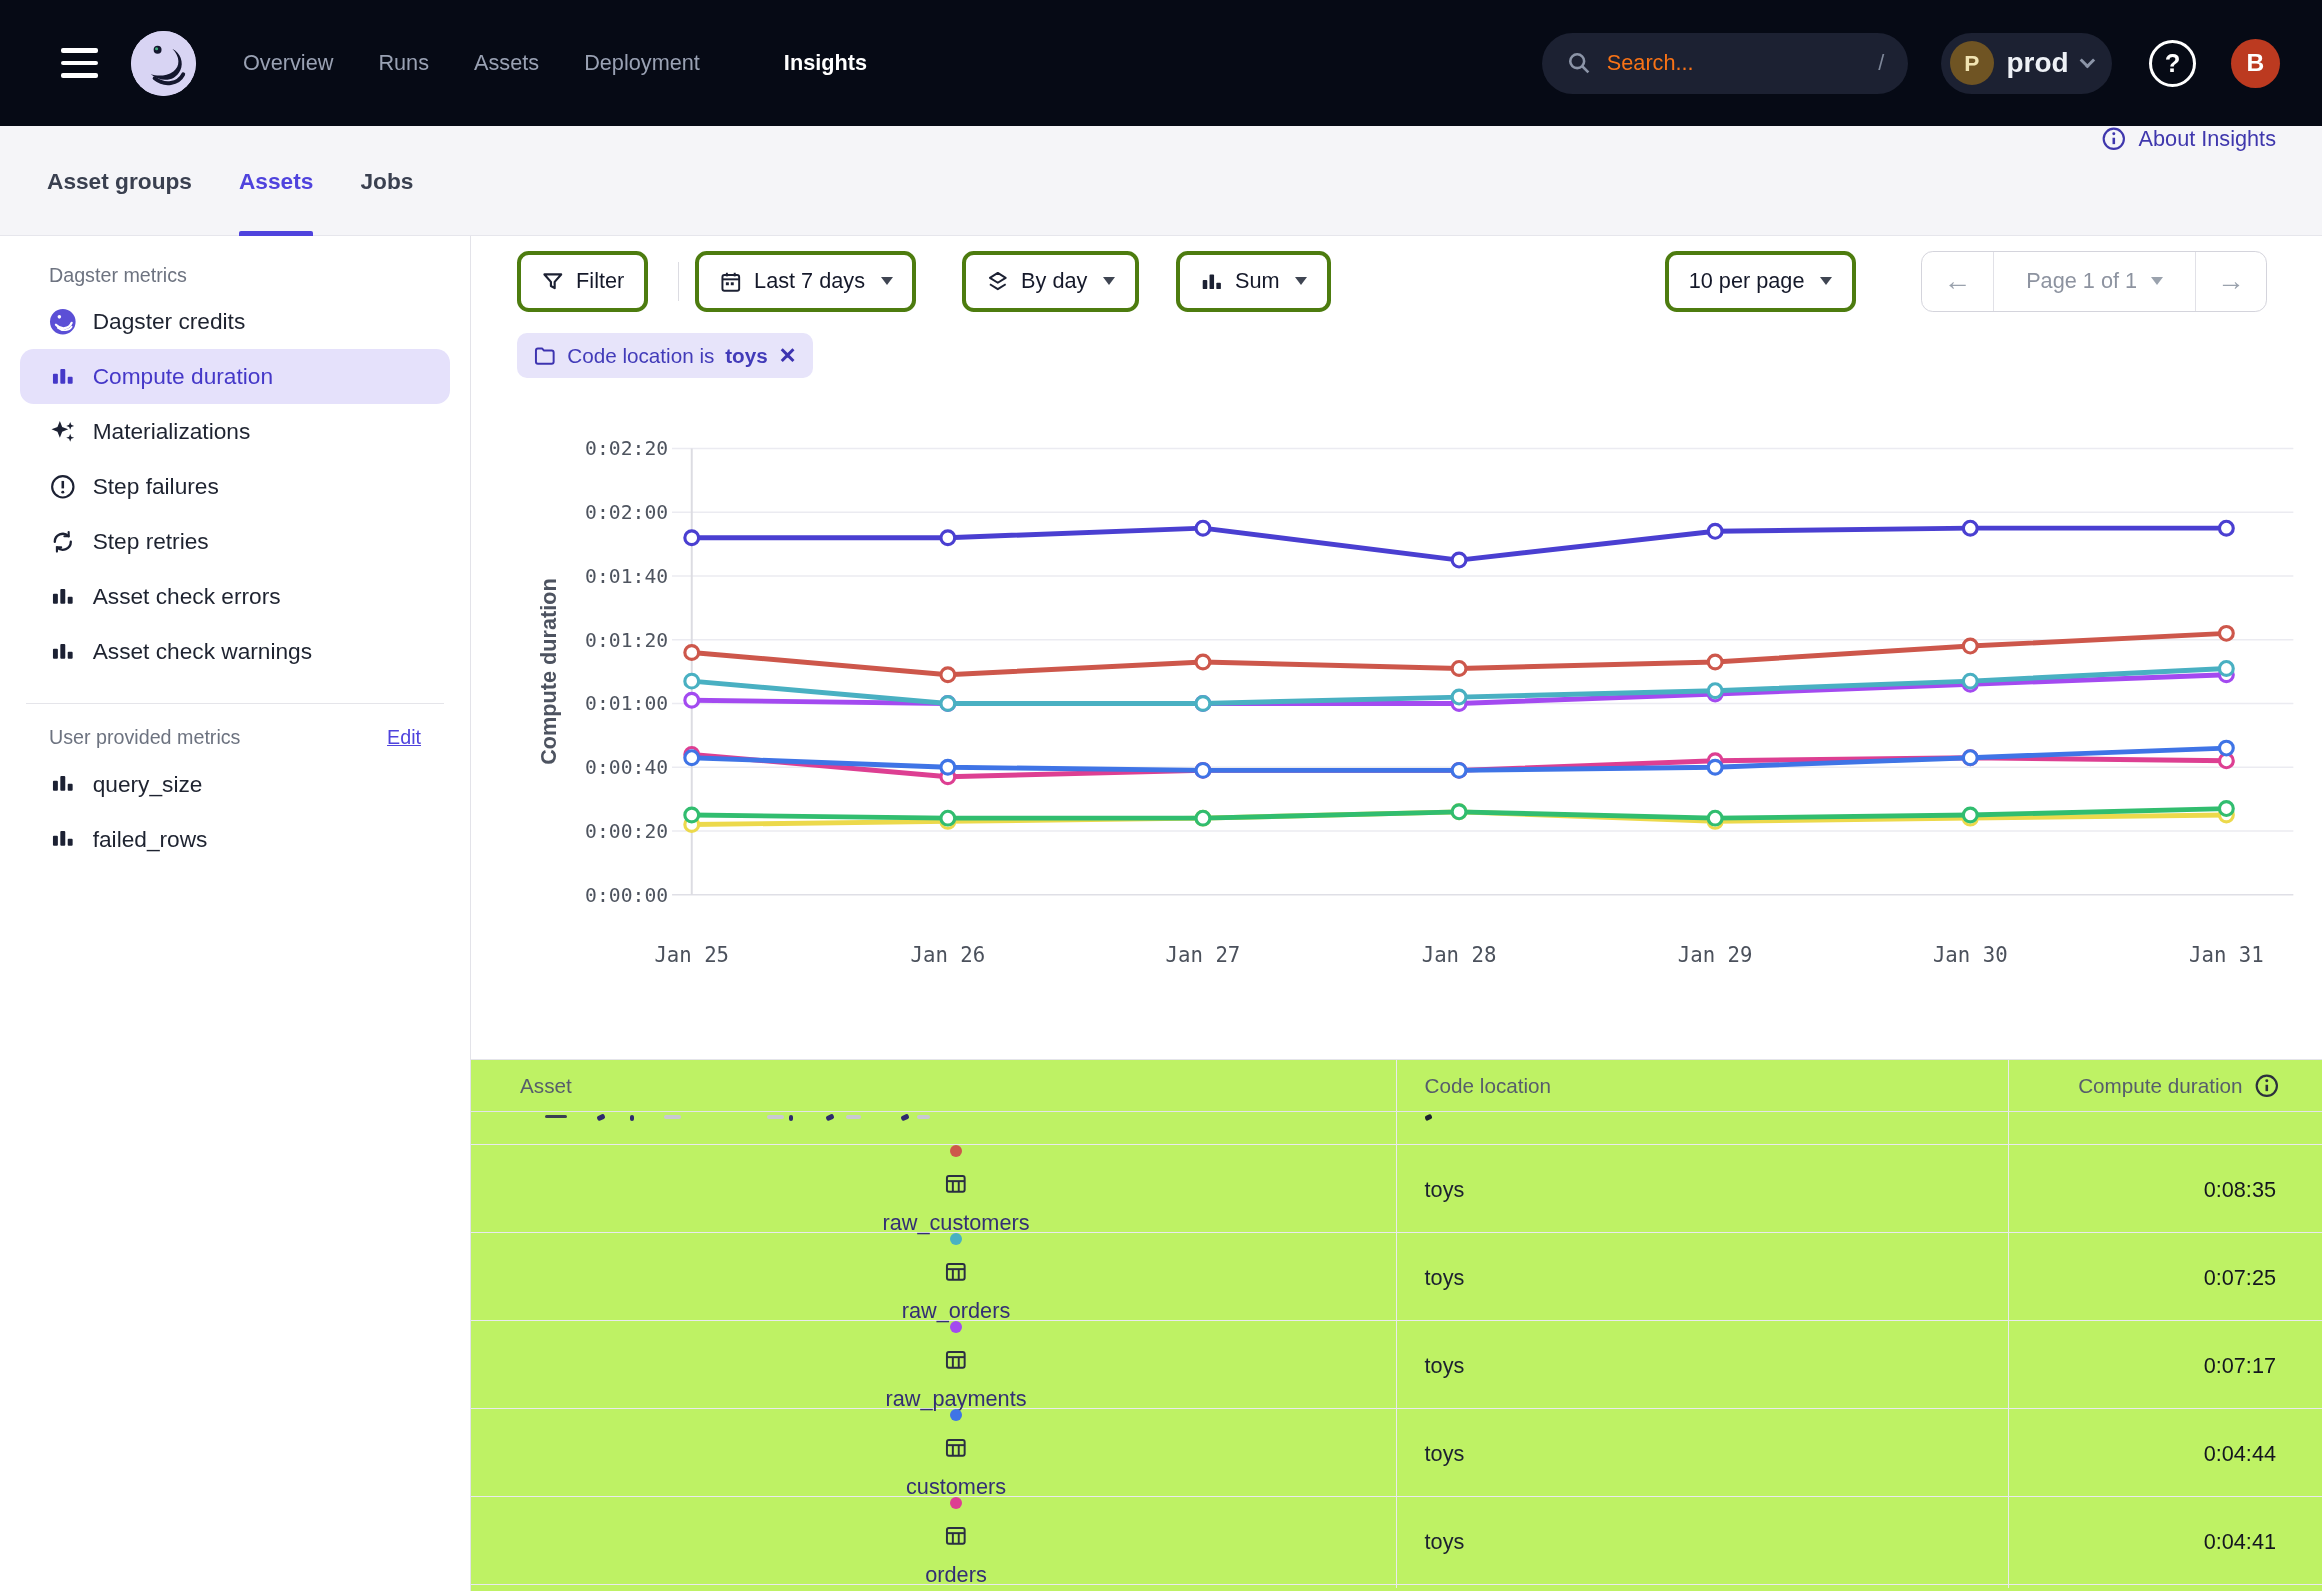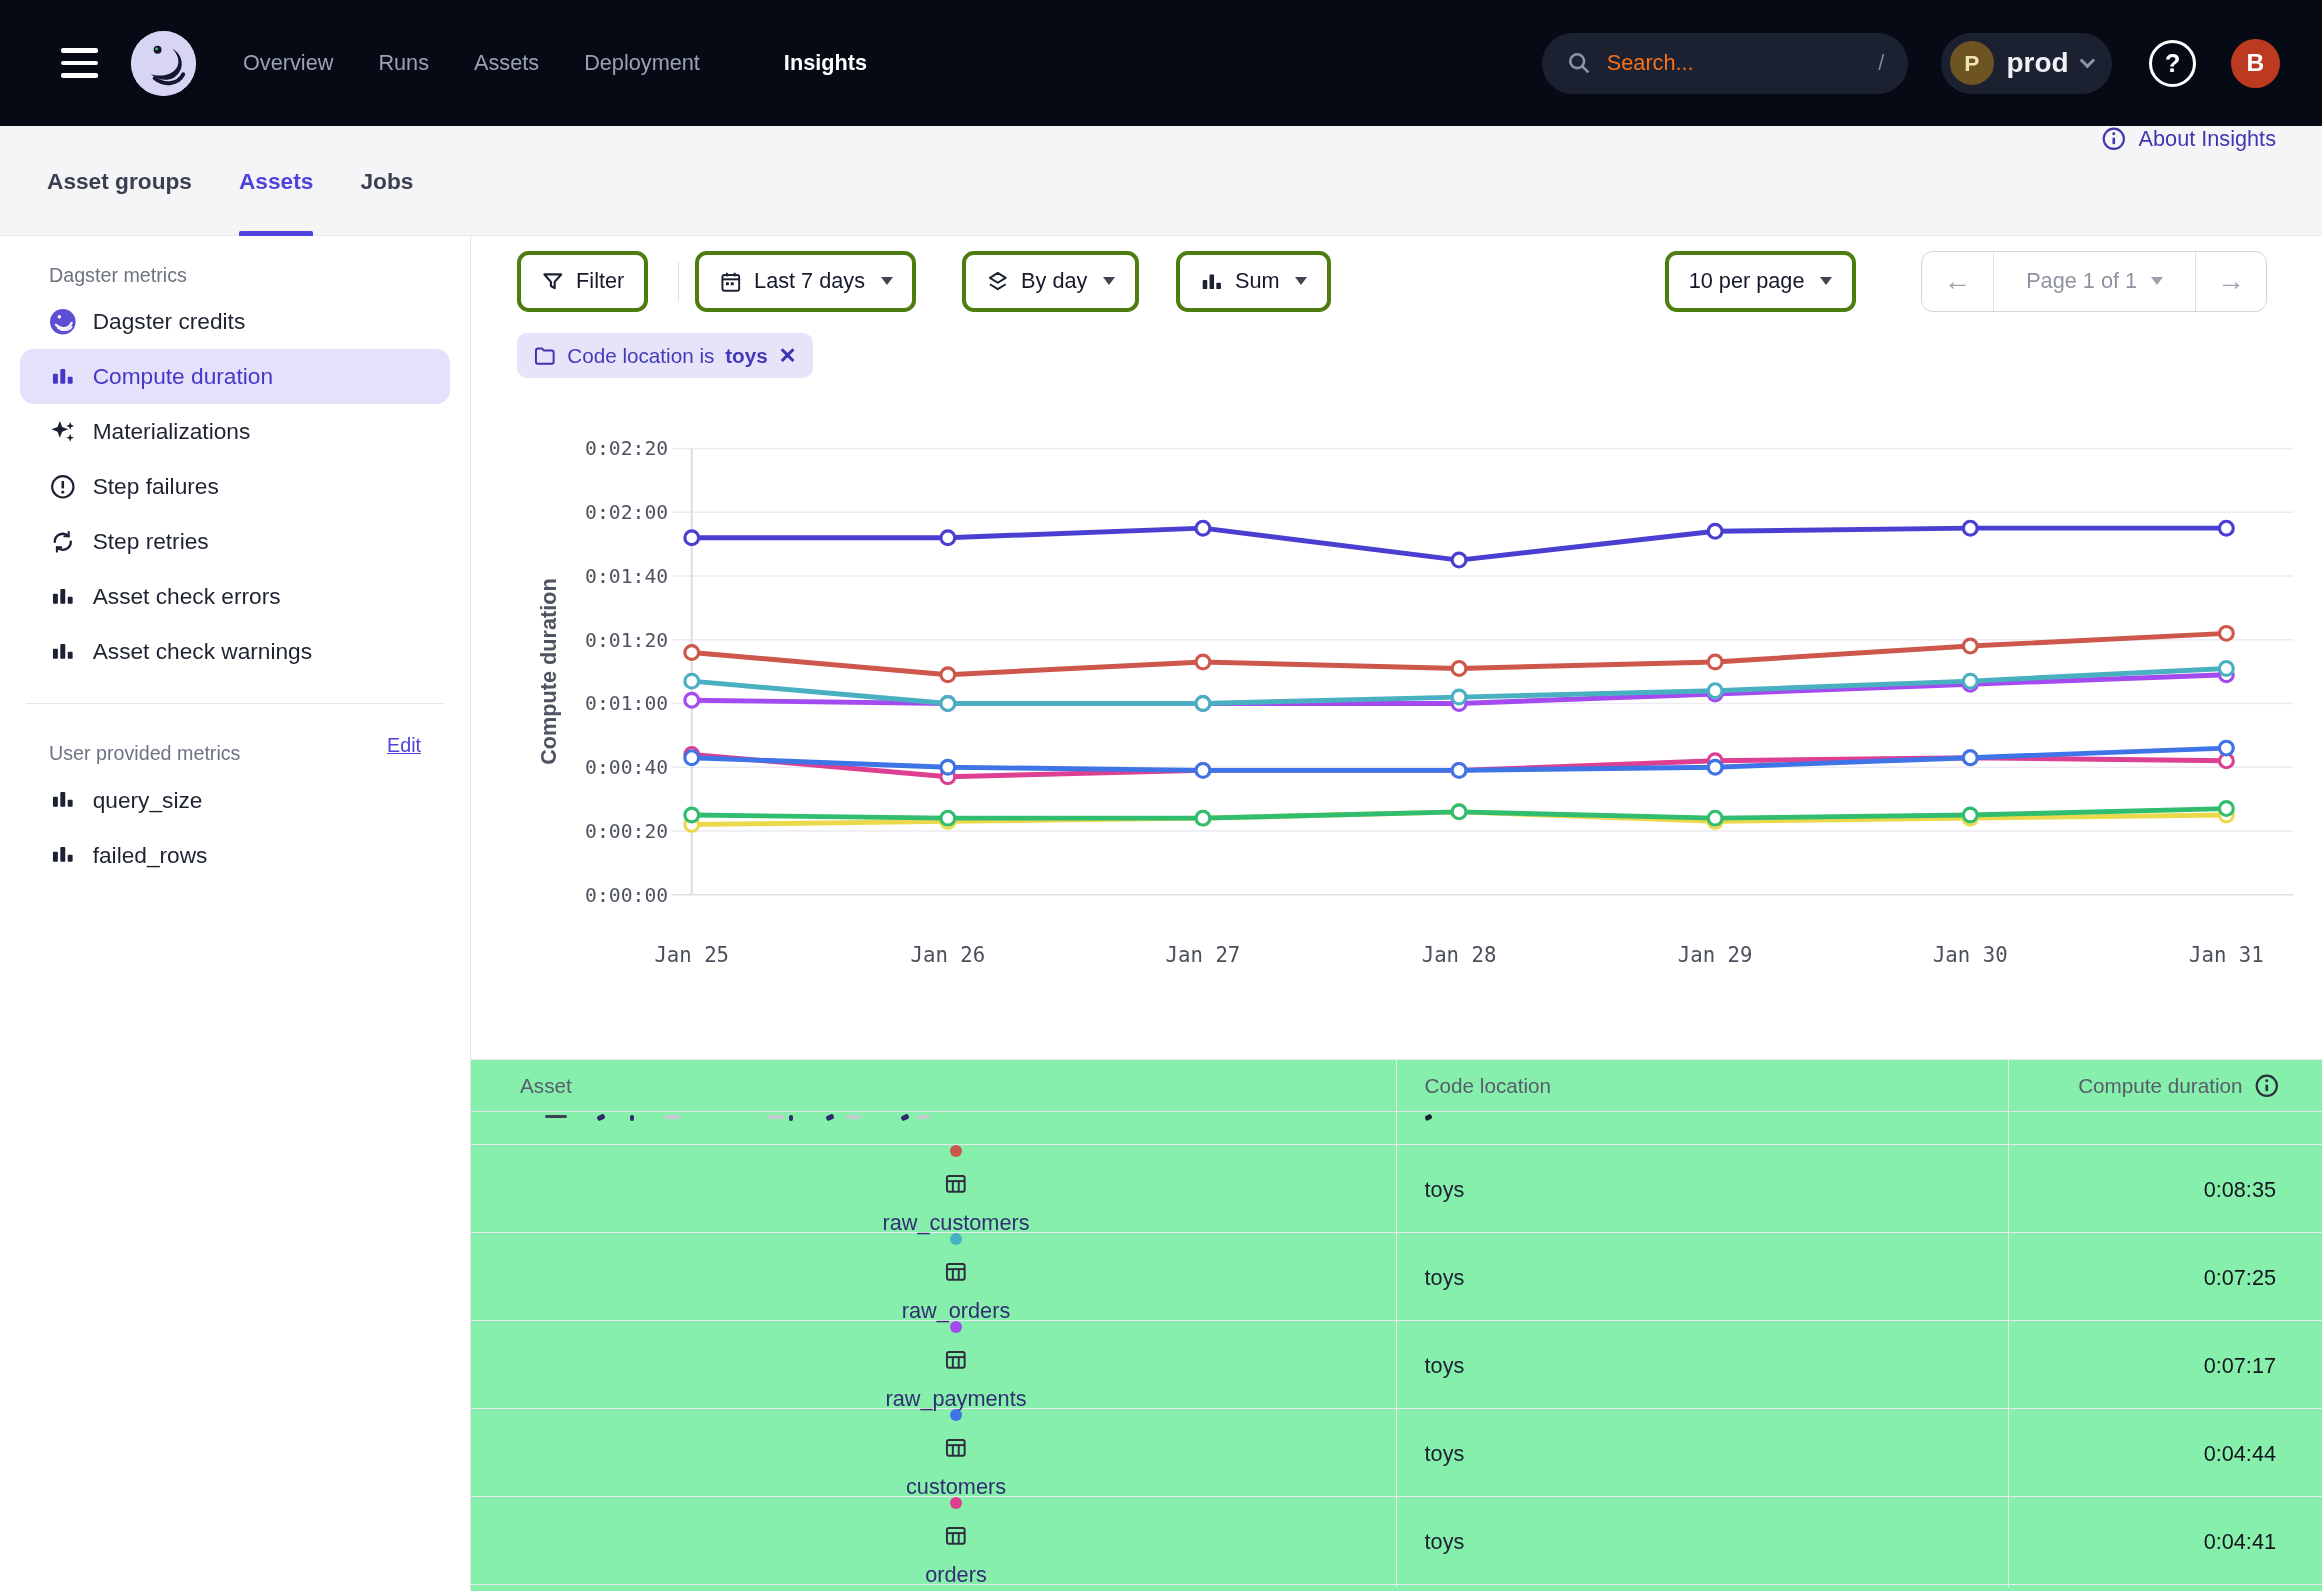--- a/index.html
+++ b/index.html
@@ -51,21 +51,21 @@
              border-right:1px solid #e3e3e9; }
   .side-label { font-size:19.7px; color:#6d7380; margin:27.6px 0 7.9px 49px; }
   .side-item { height:55px; margin:0 19.7px; padding-left:29.6px; display:flex; align-items:center;
                gap:15.8px; border-radius:13.8px; cursor:pointer; }
   .side-item .lbl { font-size:22.7px; color:#1e2330; }
   .side-item.selected { background:#e5e1fb; }
   .side-item.selected .lbl { color:#4538c8; }
   .side-divider { height:1px; background:#e5e5ea; margin:23.6px 25.6px 0 25.6px; }
   .side-head-row { display:flex; align-items:center; justify-content:space-between;
                    margin:21.7px 49px 7.9px 49px; }
-  .side-head-row .t { font-size:19.7px; color:#6d7380;margin-top:16px; }
+  .side-head-row .t { font-size:19.7px; color:#6d7380; }
   .edit-link { font-size:19.7px; color:#4f43dd; text-decoration:underline; cursor:pointer; }
   .icon-box { width:27.6px; height:27.6px; display:flex; align-items:center; justify-content:center; }
 
   
   .toolbar { position:absolute; left:471px; top:236px; width:1852px; height:177px; background:#fff; }
   .btn { position:absolute; top:14.8px; height:61px; background:#fff; border:4px solid #4d7c0f;
          border-radius:11.8px; display:flex; align-items:center; gap:11.8px; padding:0 19.7px;
          font-size:21.7px; color:#15192a; cursor:pointer; }
   .caret { width:0; height:0; border-left:6.9px solid transparent; border-right:6.9px solid transparent;
            border-top:8.9px solid #3f4552; margin-left:3.9px; }
@@ -80,21 +80,21 @@
   .pager .caret { border-top-color:#9aa2ad; }
   .chip { position:absolute; left:46px; top:97px; height:45px; background:#e7e4fa; border-radius:9.9px;
           display:flex; align-items:center; gap:10.8px; padding:0 15.8px; font-size:20.7px; color:#423bb9; }
   .chip b { font-weight:700; }
   .chip .x { font-size:21.7px; font-weight:700; color:#3d33b0; cursor:pointer; }
 
   
   #chart-svg { position:absolute; left:471px; top:414px; }
 
   
-  .table { position:absolute; left:471px; top:1059px; width:1852px; height:533px; background:#86efac;
+  .table { position:absolute; left:471px; top:1059px; width:1852px; height:533px; background:#bef264;
            border-top:1px solid #e4e4ea; }
   .trow { display:grid; grid-template-columns:925px 612px 1fr; }
   .trow > div { display:flex; align-items:center; }
   .trow > div:nth-child(2), .trow > div:nth-child(3) { border-left:1px solid #e9e9ef; }
   .thead { height:52px; border-bottom:1px solid #e4e4ea; }
   .thead .hc { font-size:20.7px; color:#565d6b; }
   .thead .hc1 { padding-left:49px; }
   .thead .hc2 { padding-left:27.6px; }
   .thead .hc3 { justify-content:flex-end; padding-right:43px; gap:11.8px; }
   .clipped { height:32.5px; border-bottom:1px solid #e9e9ef; position:relative; }

